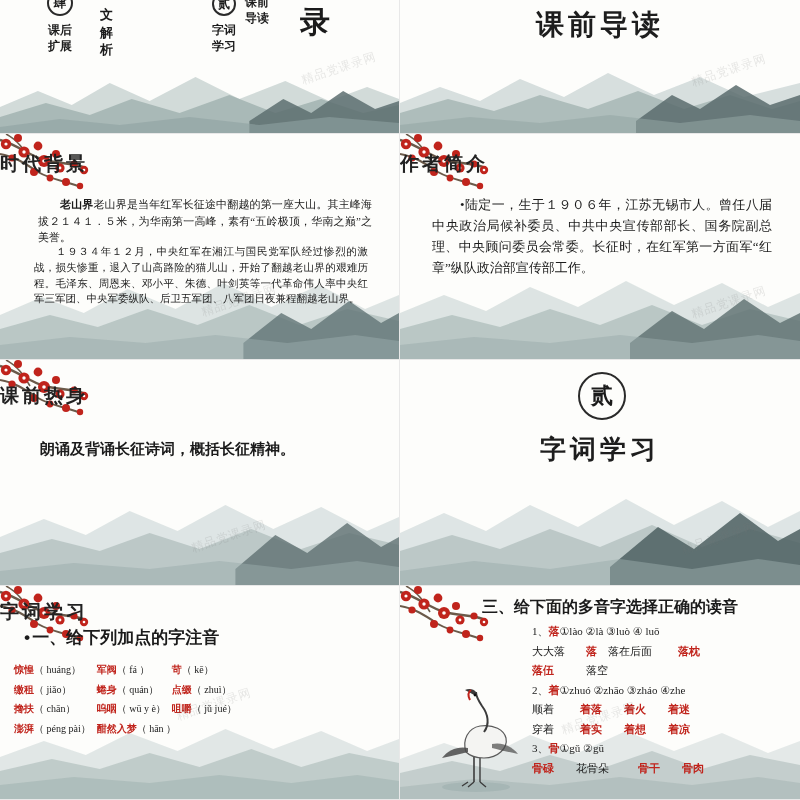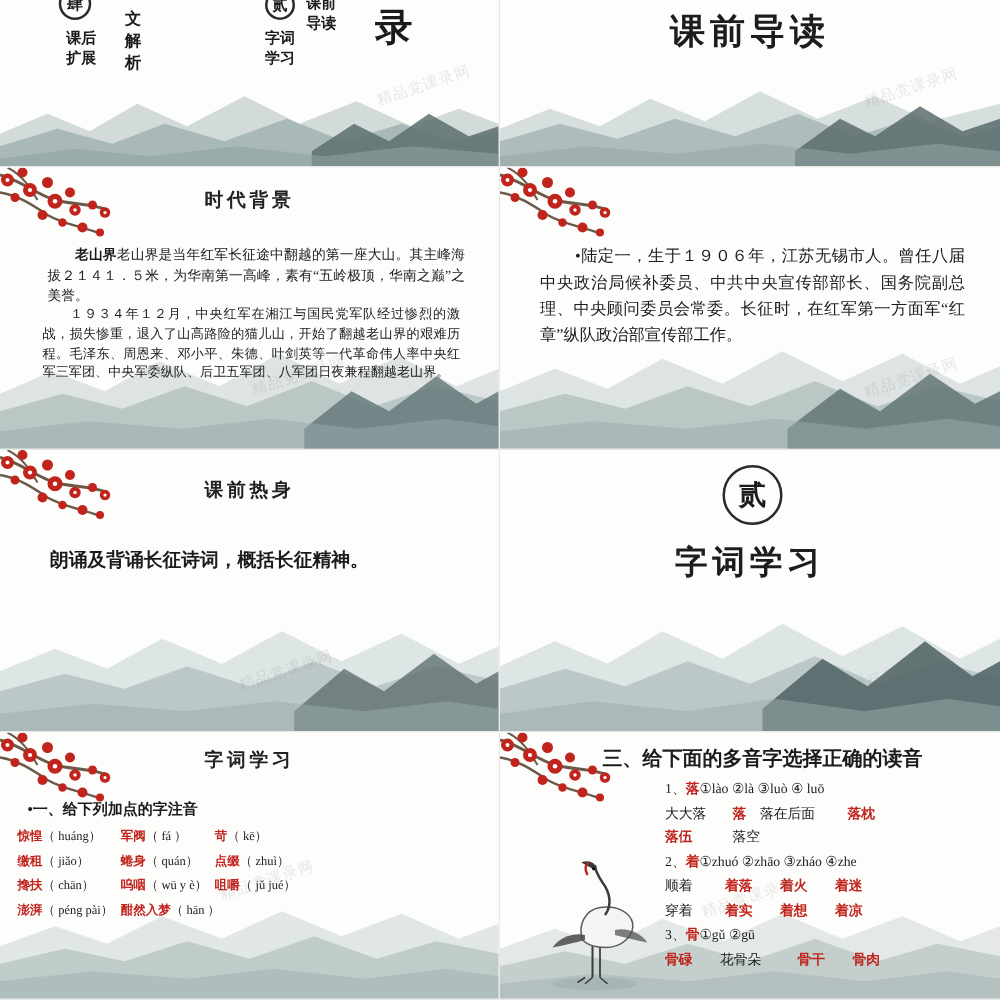--- a/index.html
+++ b/index.html
@@ -48,22 +48,22 @@
   .brush-title {
     position: absolute;
     width: 100%;
     text-align: center;
     font-family: "Liberation Serif", serif;
     font-weight: bold;
     color: #1d1d1d;
     letter-spacing: 4px;
   }
   .sec-head {
-    position: absolute; width: 100%; text-align: center;
-    font-size: 15px; font-weight: bold; color: #222;
+    position: absolute; width: 100%; 
+    font-size: 19px; font-weight: bold; color: #222;
     letter-spacing: 3px;
     font-family: "Liberation Serif", serif;
   }
 
   
   .body-txt {
     position: absolute;
     font-family: "Liberation Serif", serif;
     color: #1b1b1b;
     line-height: 1.5;
@@ -114,21 +114,21 @@
         <path d="M0,52 L38,36 L72,50 L110,28 L150,46 L196,22 L240,44 L286,26 L330,46 L368,32 L400,44 L400,78 L0,78 Z" fill="#c3cfce" opacity="0.75"></path>
         <path d="M0,62 L46,48 L90,60 L132,44 L180,58 L230,40 L276,58 L322,44 L364,58 L400,50 L400,78 L0,78 Z" fill="#9fb0ae" opacity="0.8"></path>
         <path d="M250,66 L284,44 L312,58 L344,36 L376,54 L400,46 L400,78 L250,78 Z" fill="#5d6f70" opacity="0.85"></path>
         <path d="M0,72 L60,64 L120,70 L190,62 L260,70 L330,62 L400,68 L400,78 L0,78 Z" fill="#8fa2a1" opacity="0.6"></path>
       </svg>
     </div>
 
     <div class="cat-char" style="left:300px; top:2px; font-size:30px;">录</div>
 
     <div class="circle-num" style="left:47px; top:-10px; width:26px; height:26px; font-size:13px;">肆</div>
-    <div class="cat-char" style="left:43px; top:22px; font-size:12px; width:34px; text-align:right; line-height:1.35;">课后扩展</div>
+    <div class="cat-char" style="left:43px; top:22px; font-size:12px; width:34px; text-align:center; line-height:1.35;">课后扩展</div>
 
     <div class="cat-char" style="left:100px; top:6px; font-size:13px; width:24px; line-height:1.35; font-weight:bold;">文解析</div>
 
     <div class="circle-num" style="left:212px; top:-8px; width:24px; height:24px; font-size:12px;">贰</div>
     <div class="cat-char" style="left:210px; top:22px; font-size:12px; width:28px; text-align:center; line-height:1.35;">字词学习</div>
 
     <div class="cat-char" style="left:245px; top:-6px; font-size:12px; width:26px; line-height:1.35;">课前导读</div>
 
     <div class="wm" style="left:300px; top:60px;">精品党课录网</div>
   </div>
@@ -226,20 +226,21 @@
         </g>
         <g fill="#fdfdfb">
           <circle cx="6" cy="10" r="1.6"></circle>
             <circle cx="24" cy="18" r="1.7"></circle>
           <circle cx="44" cy="27" r="1.8"></circle>
             <circle cx="60" cy="34" r="1.4"></circle>
           <circle cx="84" cy="36" r="1.3"></circle>
         </g>
       </svg>
     </div>
+    <div class="sec-head" style="top:17px;">作者简介</div>
     <div class="body-txt" style="left:32px; top:60px; width:340px; font-size:13px; line-height:1.62; text-indent:14px;">
       <span class="bullet">•</span><span>陆定一，生于１９０６年，江苏无锡市人。曾任八届中央政治局候补委员、中共中央宣传部部长、国务院副总理、中央顾问委员会常委。长征时，在红军第一方面军“红章”纵队政治部宣传部工作。</span>
     </div>
     <div class="wm" style="left:290px; top:160px;">精品党课录网</div>
   </div>
 
   <div class="slide">
     <div class="mtn" style="height:124px">
       <svg viewBox="0 0 400 124" preserveAspectRatio="none">
         <path d="M0,76 L44,58 L86,74 L130,50 L178,70 L226,44 L274,68 L322,46 L368,70 L400,56 L400,124 L0,124 Z" fill="#ccd7d6" opacity="0.62"></path>
@@ -329,21 +330,21 @@
         <g fill="#fdfdfb">
           <circle cx="6" cy="10" r="1.6"></circle>
             <circle cx="24" cy="18" r="1.7"></circle>
           <circle cx="44" cy="27" r="1.8"></circle>
             <circle cx="60" cy="34" r="1.4"></circle>
           <circle cx="84" cy="36" r="1.3"></circle>
         </g>
       </svg>
     </div>
     <div class="sec-head" style="top:13px;">字词学习</div>
-    <div class="body-txt" style="left:22px; top:52px; font-size:12px; font-weight:bold;">
+    <div class="body-txt" style="left:22px; top:40px; font-size:17px; font-weight:bold;font-family:Liberation Mono, monospace;">
       <span class="bullet">•</span><span>一、给下列加点的字注音</span>
     </div>
 
     <div class="ptab" style="left:14px; top:74px;">
       <table>
         <tbody>
             <tr>
           <td><span class="w">惊惶</span><span class="py">（ huáng）</span></td>
           <td><span class="w">军阀</span><span class="py">（ fá ）</span></td>
           <td><span class="w">苛</span><span class="py">（ kē）</span></td>

